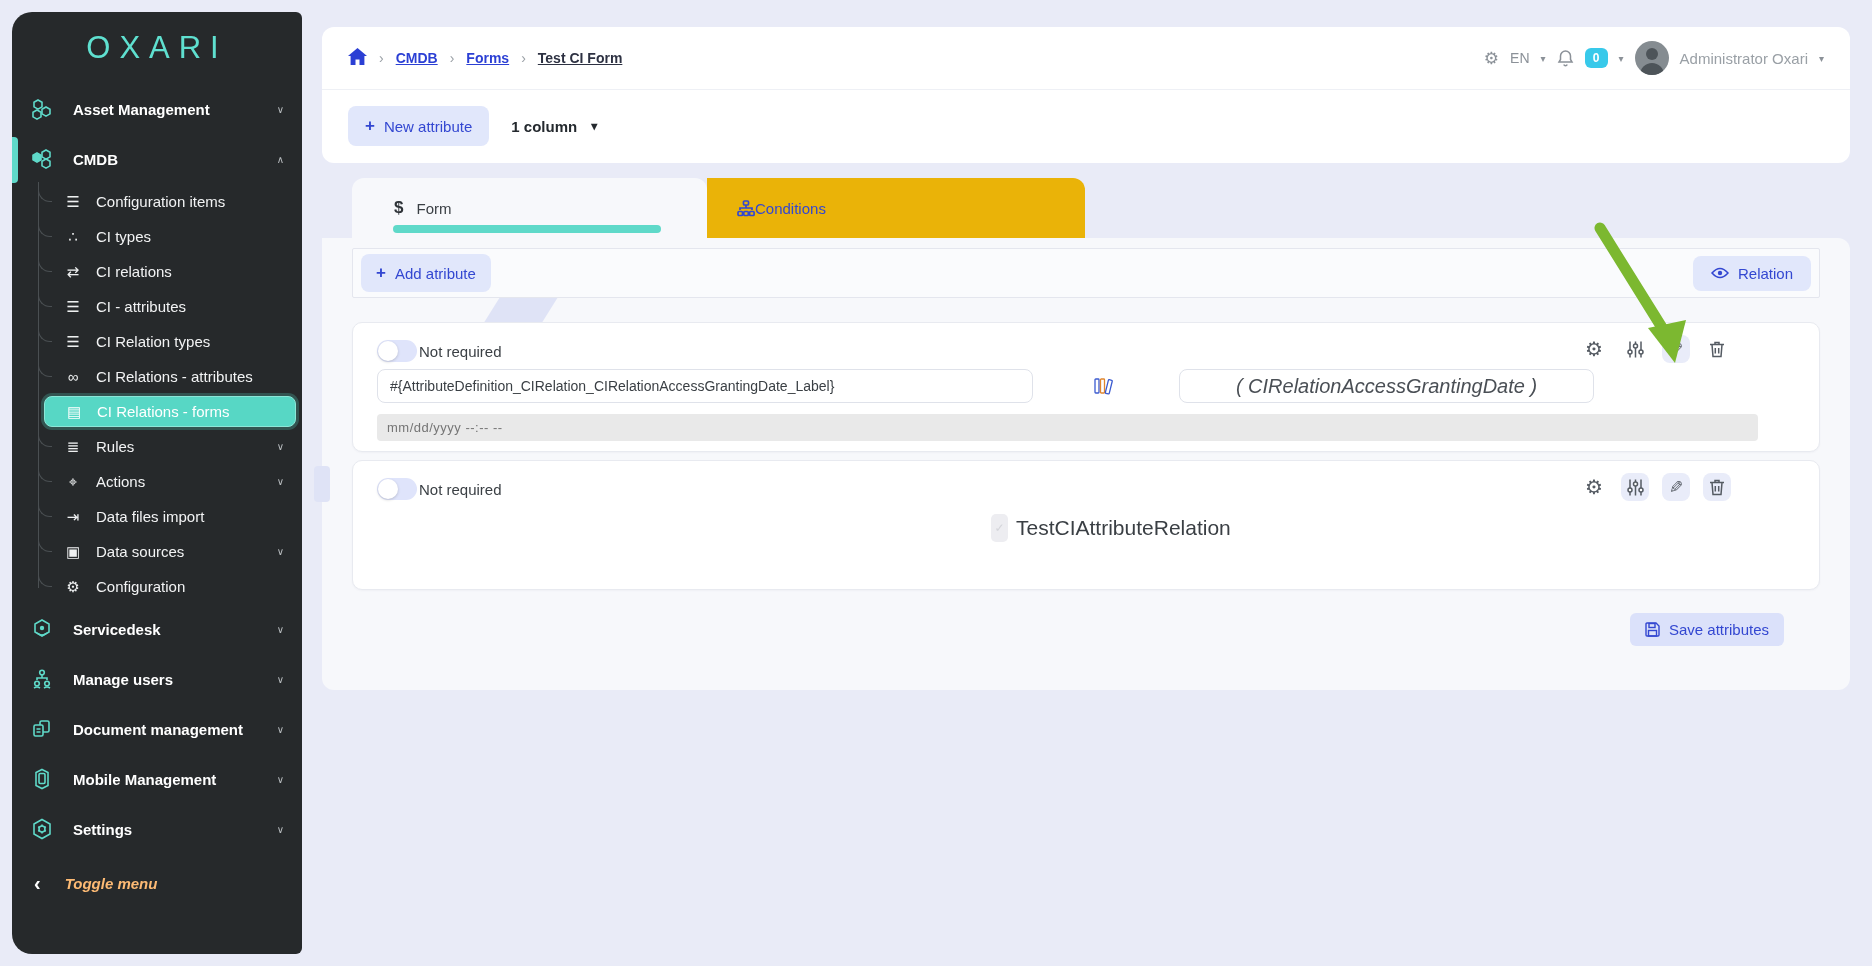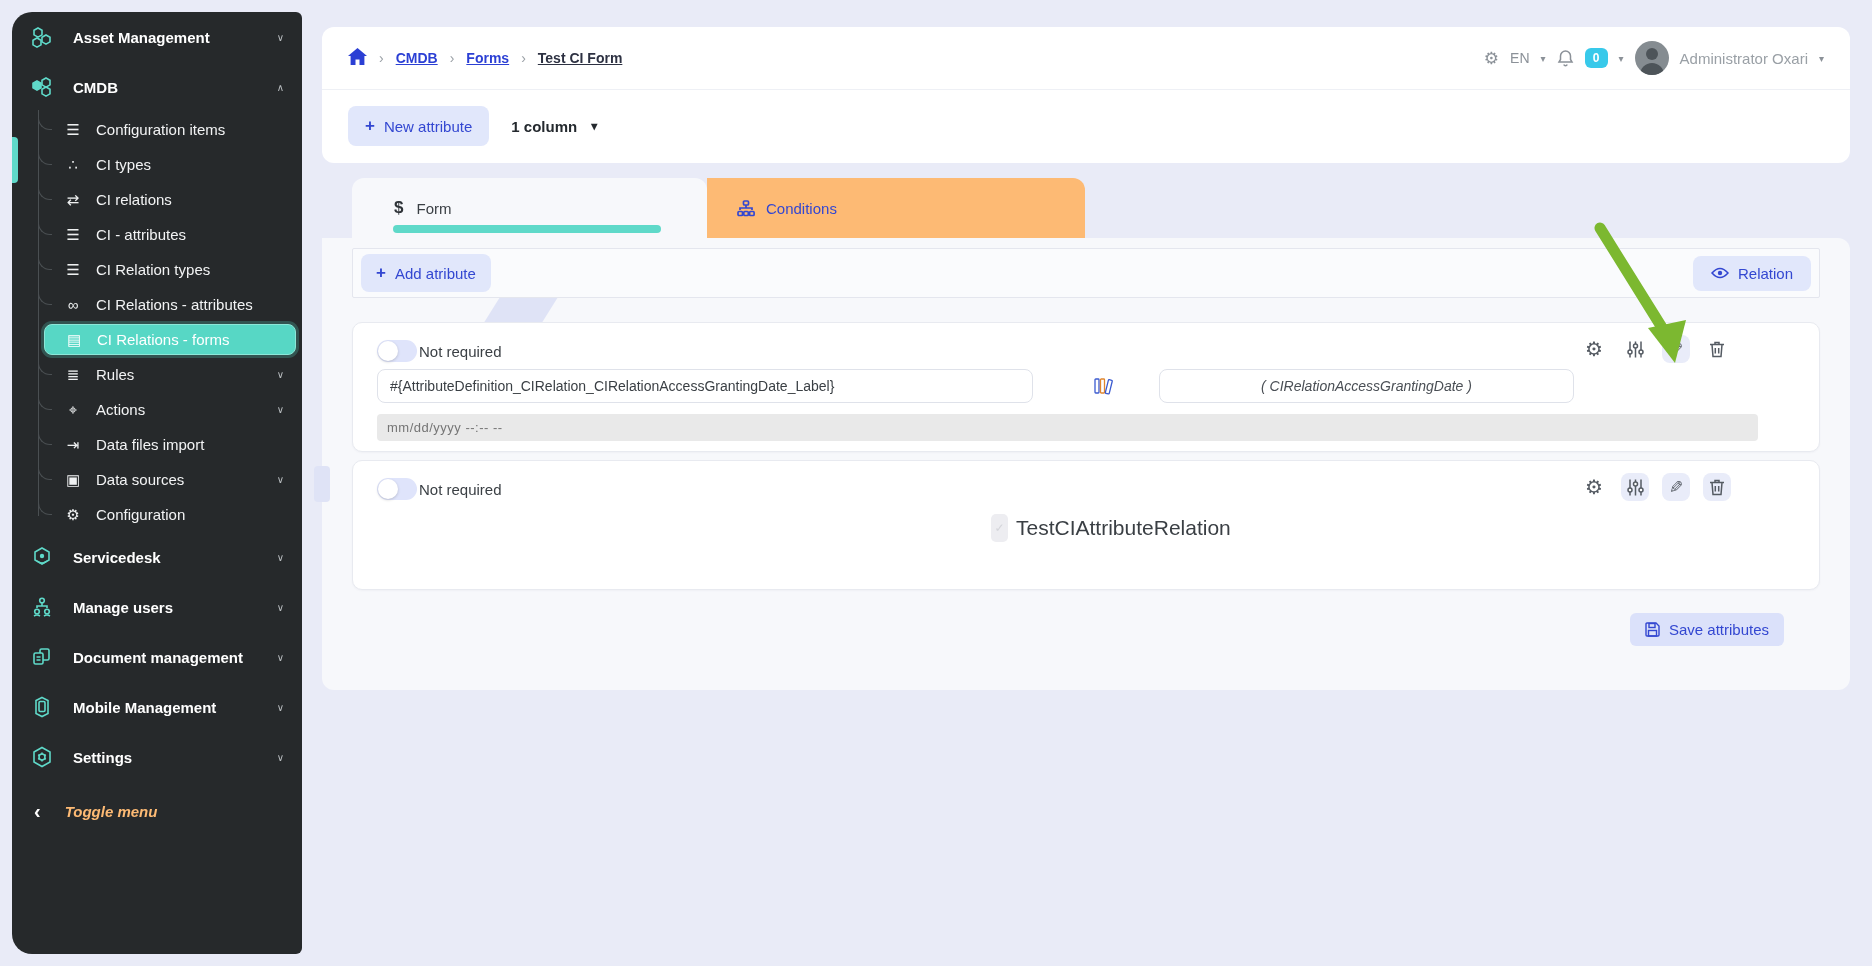--- a/index.html
+++ b/index.html
@@ -60,21 +60,21 @@
   .btn-lav .plus { font-weight:bold; font-size:17px; }
   .col-select { display:flex; align-items:center; gap:14px; font-size:15px; color:#24292e; font-weight:bold; cursor:pointer; }
   .col-select .caret { color:#24292e; font-size:12px; }
 
   .tabs-row { display:flex; margin-left:30px; margin-top:15px; height:60px; }
   .tab { display:flex; align-items:center; cursor:pointer; position:relative; }
   .tab-form { width:355px; background:#f7f8fb; border-radius:12px 12px 0 0; padding-left:42px; gap:13px; }
   .tab-form .dollar { font-size:17px; font-weight:bold; color:#2e3338; }
   .tab-form .tlabel { font-size:15px; color:#3a3f44; }
   .tab-underline { position:absolute; left:41px; right:46px; bottom:5px; height:8px; border-radius:8px; background:#5fd9c9; }
-  .tab-cond { width:378px; background:#fdba74; border-radius:0 12px 0 0; padding-left:30px; gap:11px; color:#3347d1; }
+  .tab-cond { width:378px; background:#eab308; border-radius:0 12px 0 0; padding-left:30px; color:#3347d1; }
   .tab-cond .tlabel { font-size:15px; color:#3347d1; }
 
   .panel { position:relative; background:#f7f8fb; border-radius:0 12px 12px 12px; height:452px; padding:10px 30px 0 30px; }
 
   .deco1 { position:absolute; left:168px; top:55px; width:58px; height:40px; background:#dfe3f6; transform:skewX(-32deg); z-index:0; }
   .deco2 { position:absolute; left:-8px; top:228px; width:16px; height:36px; background:#dfe3f6; border-radius:4px; z-index:0; }
 
   .strip { position:relative; z-index:1; height:50px; border:1px solid #e4e6ee; border-radius:2px; background:#fafbfd;
            display:flex; align-items:center; padding:0 8px; }
   .strip .btn-lav { padding:9px 15px; }
@@ -87,22 +87,22 @@
   .req-row { display:flex; align-items:center; gap:2px; height:24px; }
   .toggle { width:40px; height:22px; border-radius:11px; background:#dfe4fb; position:relative; cursor:pointer; }
   .toggle .knob { position:absolute; left:1px; top:1px; width:20px; height:20px; border-radius:50%; background:#fff;
                   box-shadow:0 1px 3px rgba(0,0,0,.18); }
   .req-label { font-size:15px; color:#3a3f44; }
 
   .fields-row { display:flex; align-items:center; margin-top:6px; height:34px; }
   .label-input { width:656px; height:34px; border:1px solid #dfe2ea; border-radius:8px; padding:0 12px;
                  font-size:14px; color:#3a3f44; background:#fff; font-family:inherit; }
   .books-wrap { margin-left:60px; width:22px; display:flex; justify-content:center; }
-  .name-input { margin-left:44px; width:415px; height:34px; border:1px solid #dfe2ea; border-radius:8px;
-                font-size:14px; color:#4a4f55; background:#fff; font-style:italic; text-align:center; font-family:inherit; }
+  .name-input { margin-left:64px; width:415px; height:34px; border:1px solid #dfe2ea; border-radius:8px;
+                font-size:20px; color:#4a4f55; background:#fff; font-style:italic; text-align:center; font-family:inherit; }
 
   .dt-input { margin-top:11px; width:1381px; height:27px; background:#e9e9e9; border:none; border-radius:4px;
               padding:0 10px; font-size:13px; color:#a5a5a5; font-family:inherit; letter-spacing:.5px; }
 
   .chk-row { margin-top:13px; margin-left:614px; display:flex; align-items:center; gap:8px; }
   .chk-box { width:17px; height:28px; border-radius:5px; background:#ededf1; color:#d4d5da; font-size:12px;
              display:flex; align-items:center; justify-content:center; cursor:pointer; }
   .chk-label { font-size:21px; color:#3a3f44; }
 
   .card-actions { position:absolute; top:12px; right:88px; display:flex; align-items:center; gap:13px; }
@@ -118,20 +118,21 @@
 
   .green-arrow { position:absolute; left:1578px; top:220px; width:130px; height:152px; z-index:6; pointer-events:none; }
 </style>
 </head>
 <body>
 
 <div class="app">
 
   <nav class="sidebar">
     <div class="active-bar"></div>
+    <div class="side-logo">OXARI</div>
 
     <div class="side-section">
       <span class="sicon">
         <svg class="sideicon-svg" width="24" height="24" viewBox="0 0 24 24" fill="none" stroke="#5fd9c9" stroke-width="1.6">
           <polygon points="8,3 12,5.3 12,9.9 8,12.2 4,9.9 4,5.3"></polygon>
           <polygon points="16,10 20,12.3 20,16.9 16,19.2 12,16.9 12,12.3"></polygon>
           <polygon points="7,13 11,15.3 11,19.9 7,22.2 3,19.9 3,15.3"></polygon>
         </svg>
       </span>
       <span class="slabel">Asset Management</span>

